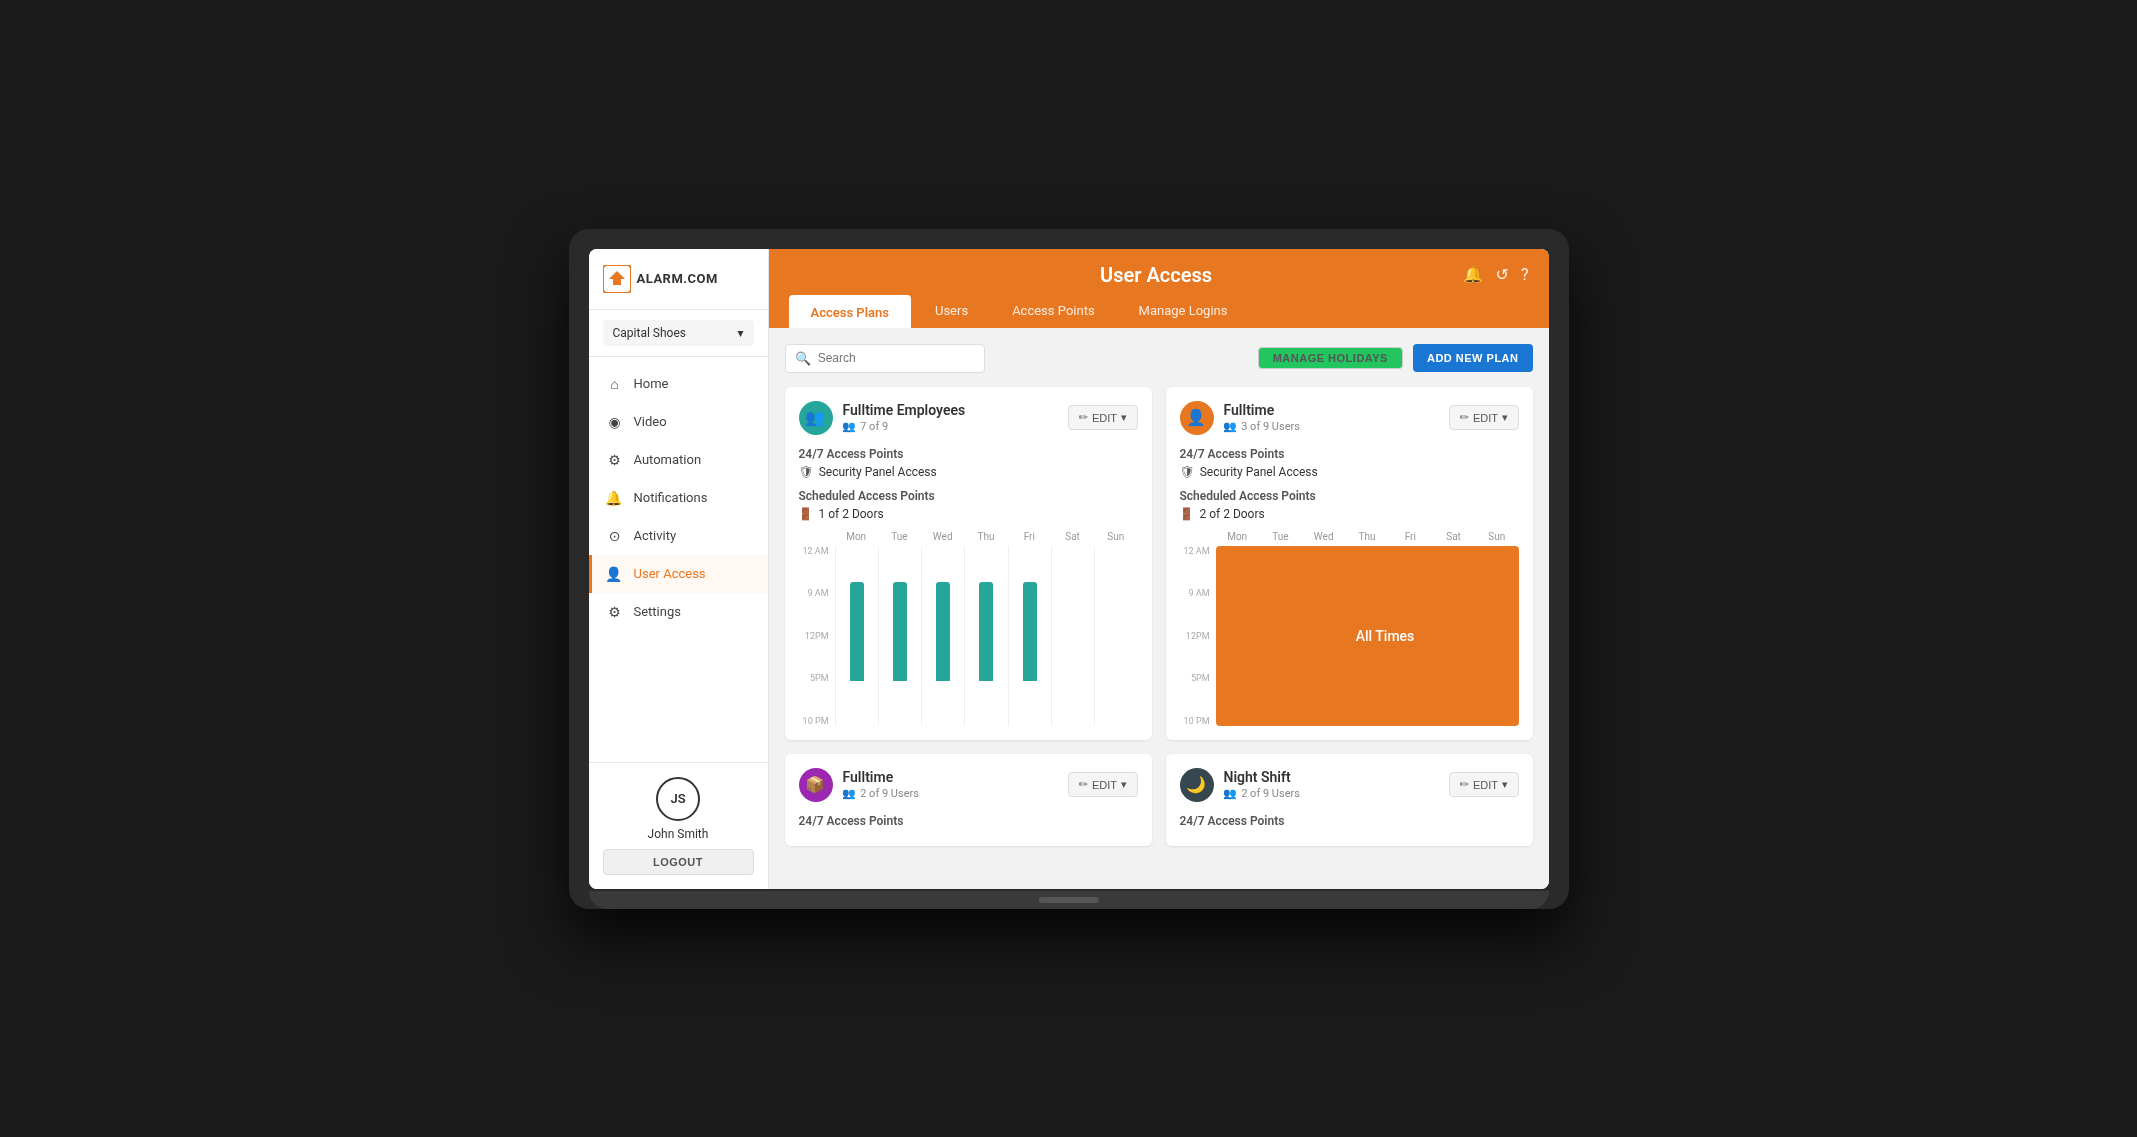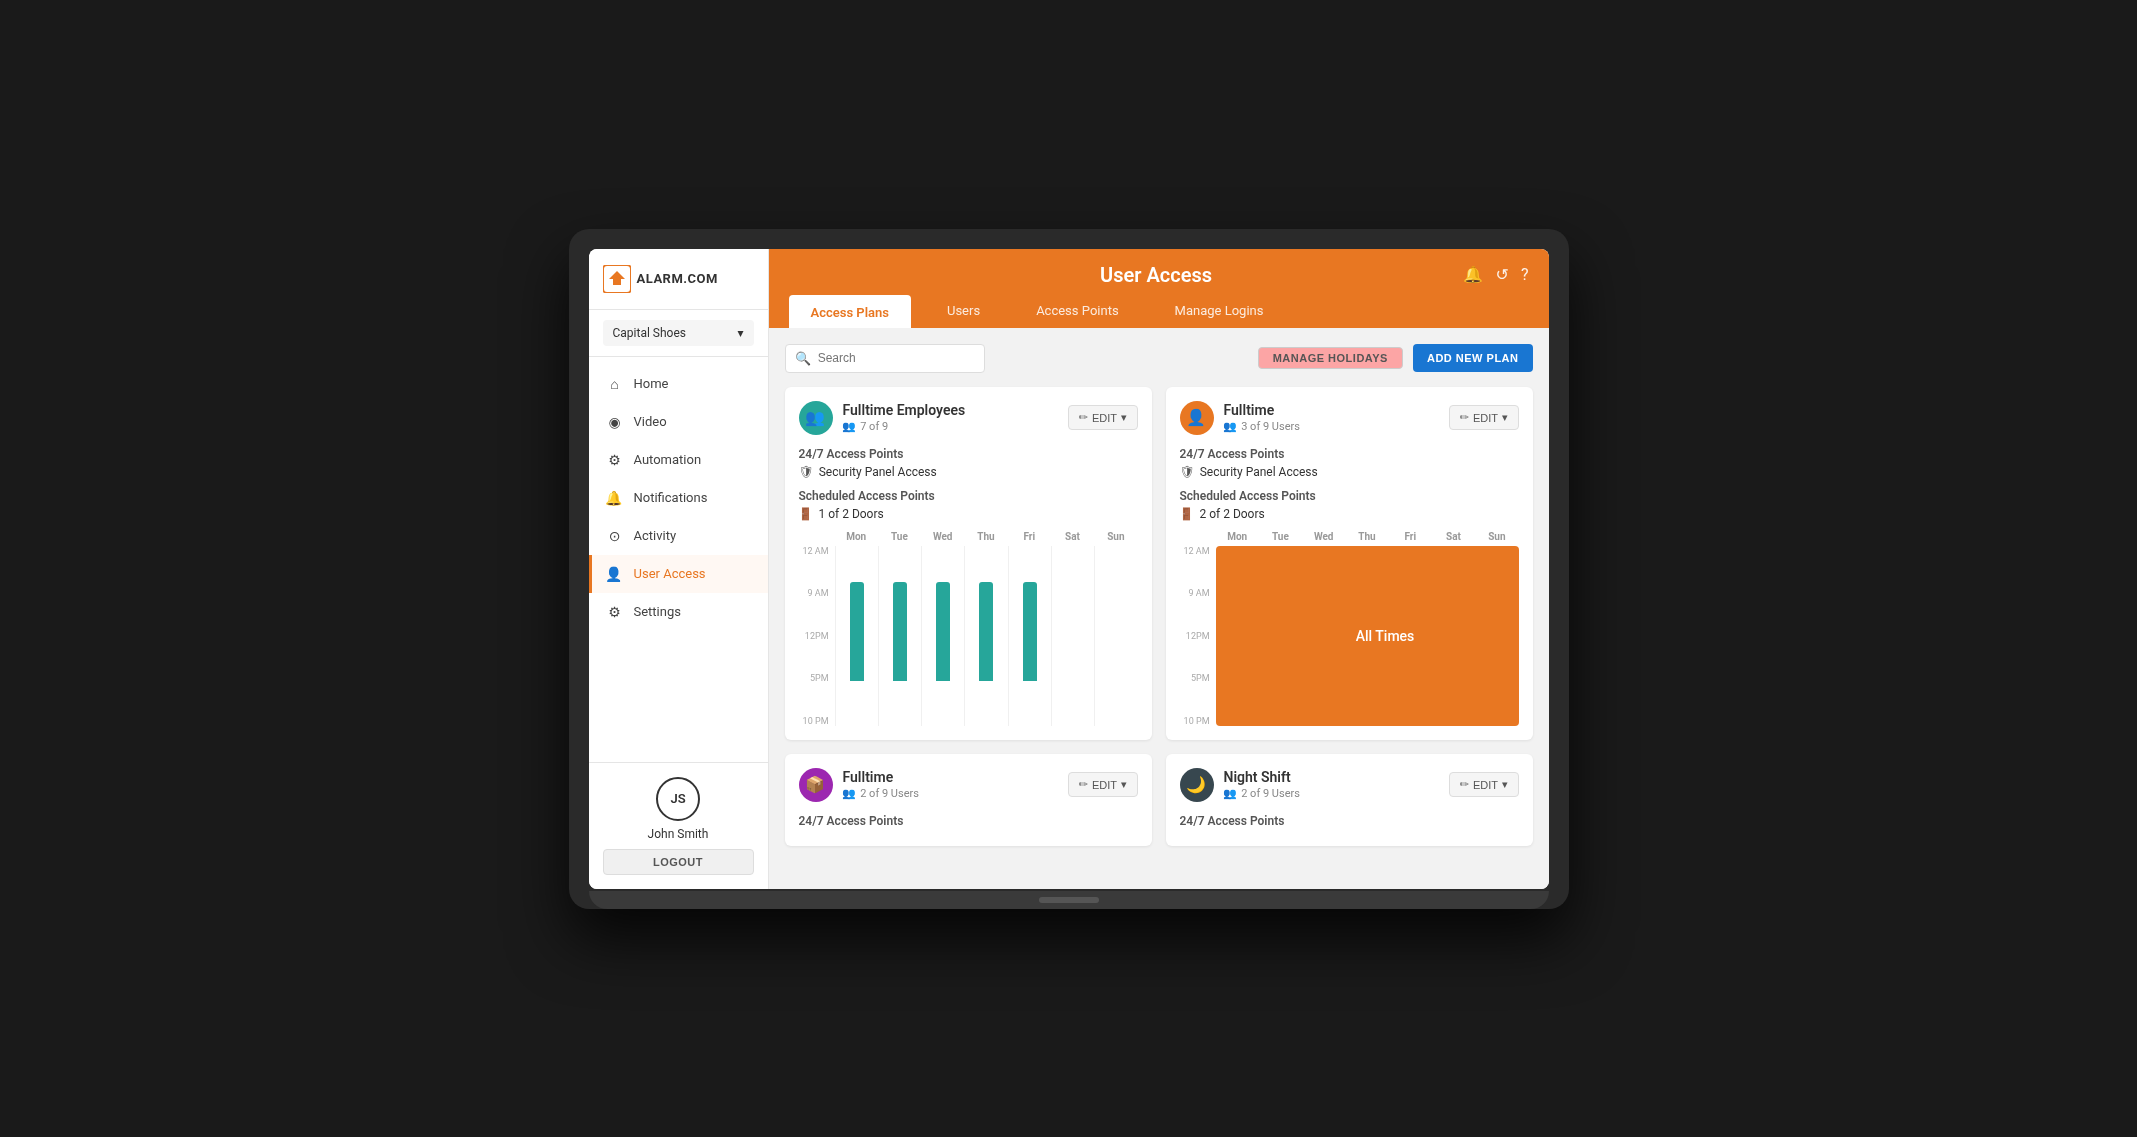--- a/index.html
+++ b/index.html
@@ -163,21 +163,21 @@
       align-items: center;
     }
     .header-icon {
       color: #fff;
       font-size: 16px;
       cursor: pointer;
       opacity: 0.9;
     }
     .header-nav {
       display: flex;
-      gap: 16px;
+      gap: 4px;
       padding-bottom: 0;
     }
     .header-tab {
       padding: 8px 20px;
       color: #fff;
       font-size: 13px;
       cursor: pointer;
       border-radius: 4px 4px 0 0;
       opacity: 0.85;
     }
@@ -217,21 +217,21 @@
       border: none;
       outline: none;
       font-size: 12px;
       color: #666;
       width: 100%;
       background: transparent;
     }
     .toolbar-spacer { flex: 1; }
     .manage-holidays-btn {
       padding: 4px 14px;
-      background: #fca5a5;
+      background: #22c55e;
       border: 1px solid #ccc;
       border-radius: 4px;
       font-size: 11px;
       font-weight: 700;
       color: #555;
       cursor: pointer;
       letter-spacing: 0.5px;
     }
     .add-new-plan-btn {
       padding: 8px 14px;
@@ -325,21 +325,20 @@
     .chart-area {
       margin-top: 8px;
     }
     .chart-days {
       display: flex;
       font-size: 10px;
       color: #999;
       padding-left: 36px;
       margin-bottom: 4px;
       gap: 0;
-      font-weight: bold;
     }
     .chart-day { flex: 1; text-align: center; }
     .chart-body {
       display: flex;
       gap: 0;
     }
     .chart-yaxis {
       display: flex;
       flex-direction: column;
       justify-content: space-between;

